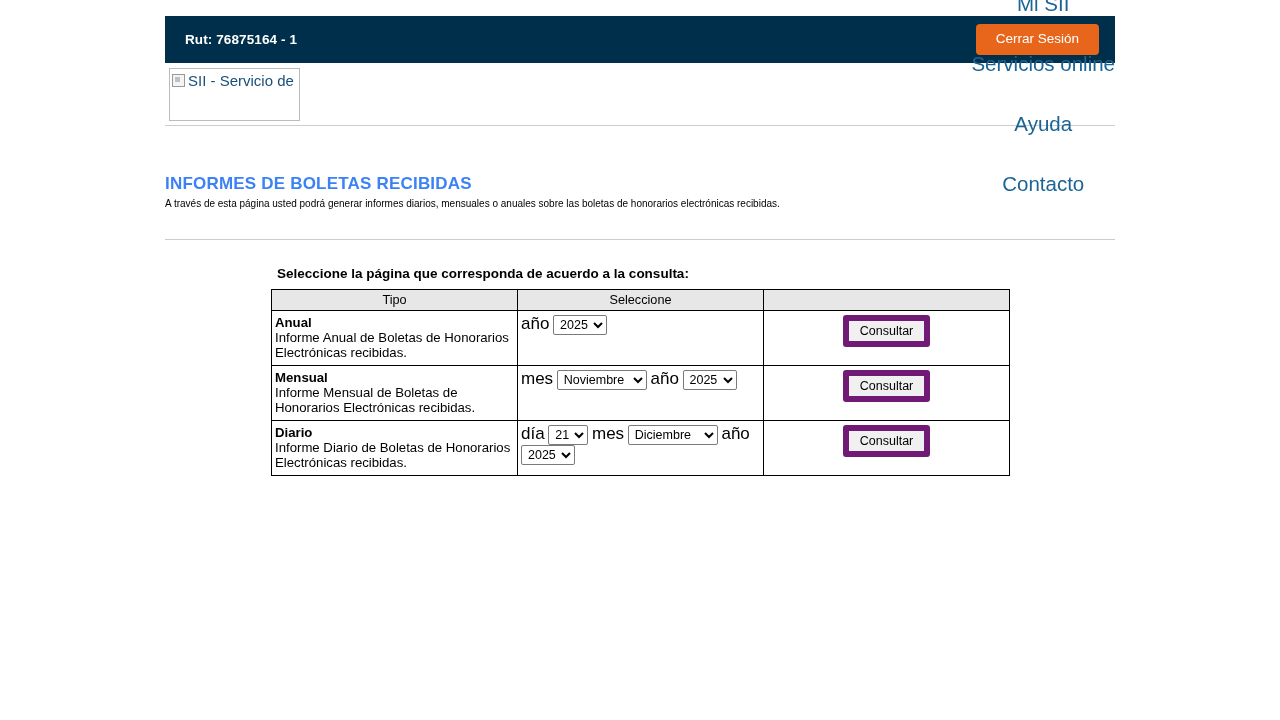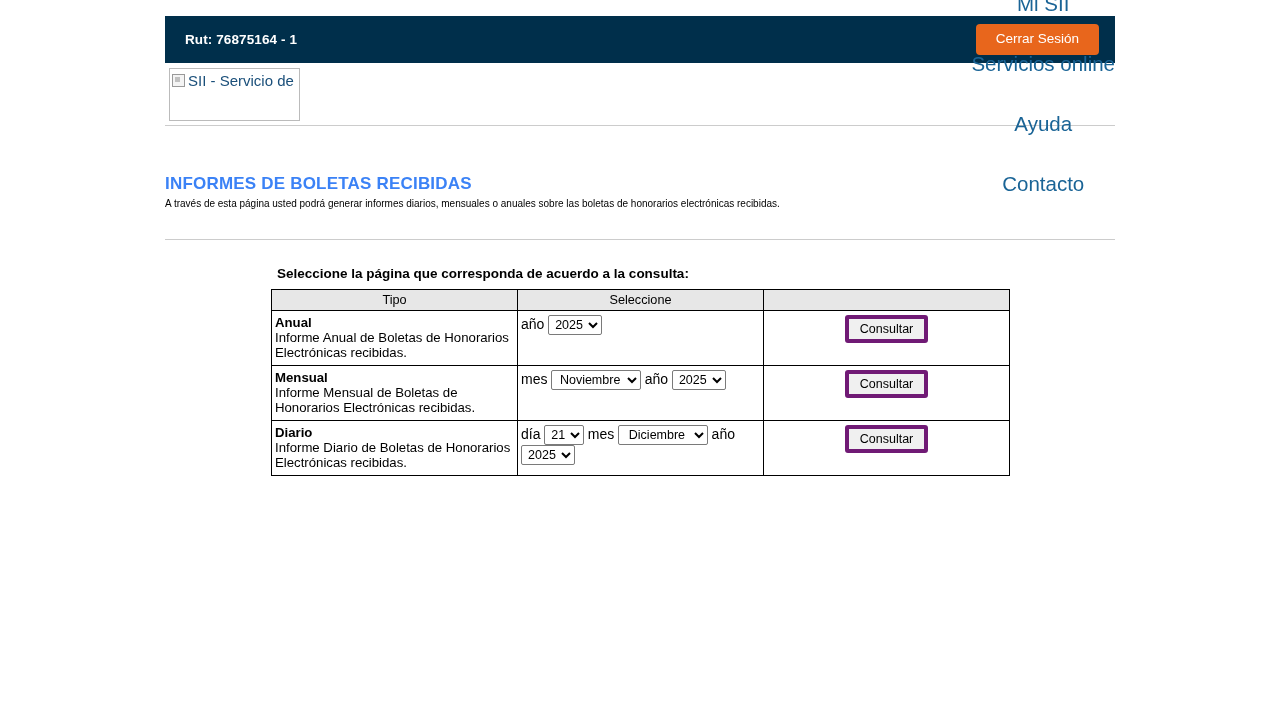--- a/index.html
+++ b/index.html
@@ -160,28 +160,27 @@
   td.col-act  { width: 100px; text-align: center; padding-top: 8px; }
   .tipo-name { font-weight: bold; }
 
   select {
     font-family: "Liberation Sans", sans-serif;
     font-size: 12.5px;
     padding: 1px 2px;
     border: 1px solid #7a7a7a;
     background: #ffffff;
     border-radius: 2px;
-    text-align: center;
-  }
-  .sel-label { font-size: 14px; }
+  }
+  .sel-label { font-size: 17px; }
   .consultar-btn {
     font-family: "Liberation Sans", sans-serif;
     font-size: 12.5px;
     padding: 3px 11px;
-    border: 4px solid #701a75;
+    border: 6px solid #701a75;
     background: #f0f0f0;
     border-radius: 3px;
     cursor: pointer;
   }
   .line-wrap { line-height: 25px; }
 </style>
 </head>
 <body>
 
 <div class="page">

